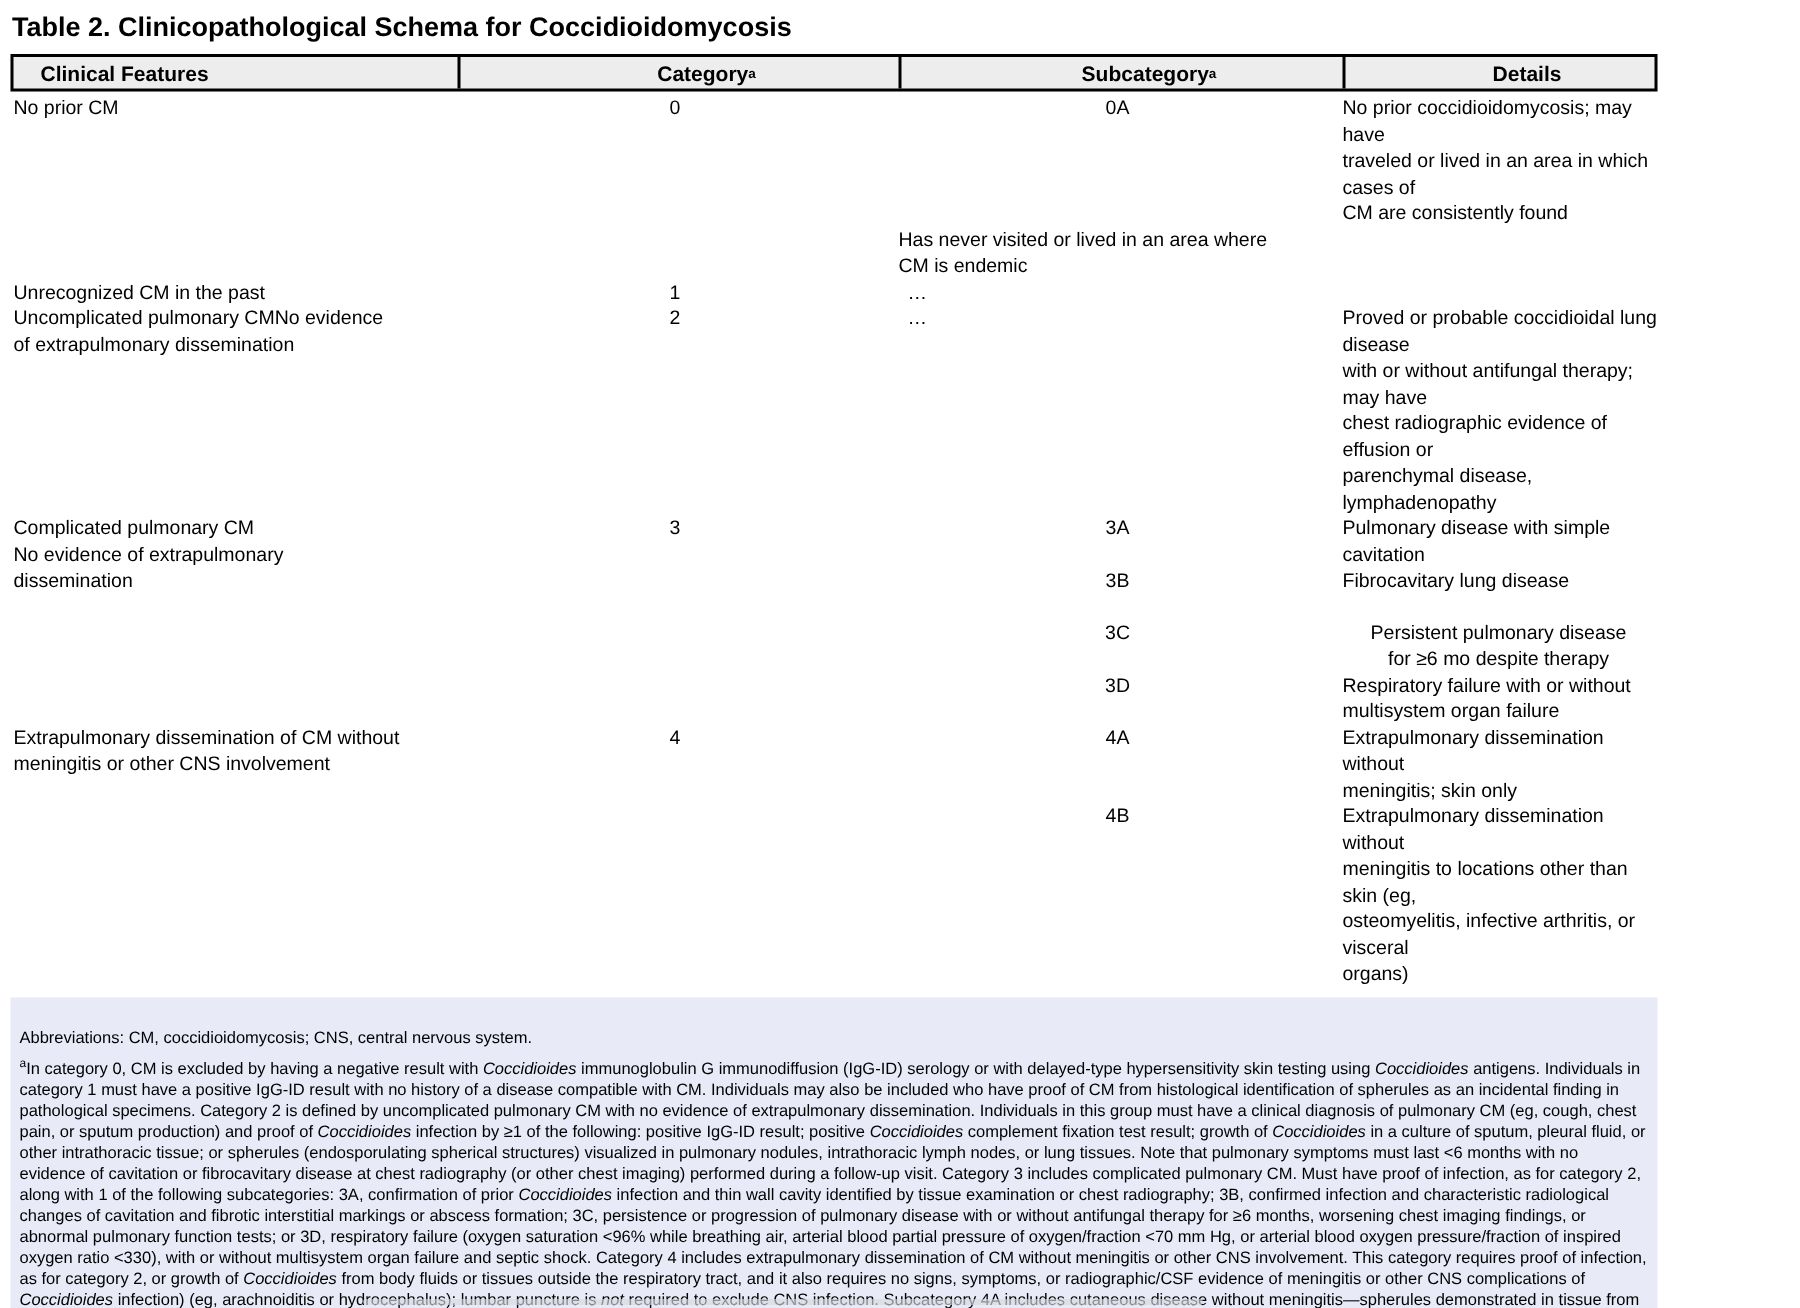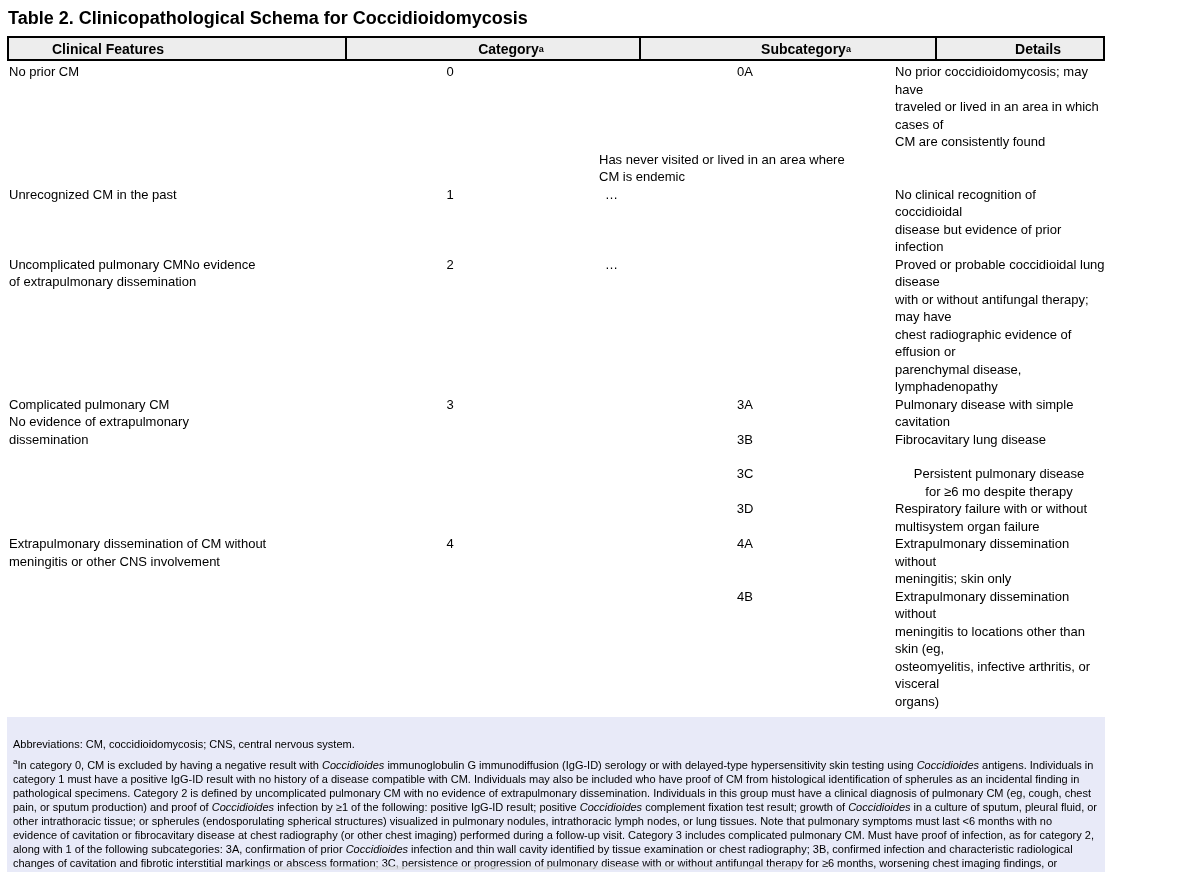--- a/index.html
+++ b/index.html
@@ -21,21 +21,21 @@
     display:flex; align-items:stretch; box-sizing:border-box;
     height:25px; background:#ededed; border:2px solid #000;
     font-weight:bold; font-size:14px;
   }
   .hcell {
     box-sizing:border-box; display:flex; align-items:center; justify-content:center;
     white-space:nowrap;
     padding-left:36px;
   }
   .hcell + .hcell { border-left:2px solid #000; }
-  .hc1 { width:296px; justify-content:flex-start; padding-left:3px;margin-left:40px; }
+  .hc1 { width:296px; justify-content:flex-start; padding-left:18px; }
   .hc2 { width:294px; }
   .hc3 { width:296px; }
   .hc4 { flex:1; }
   sup { font-size:9px; line-height:0; }
 
   #table-body { margin-top:2px; }
   .trow { display:flex; font-size:13px; line-height:17.5px; }
   .c1 { width:296px; box-sizing:border-box; padding-left:2px; white-space:pre-line; }
   .c2 { width:294px; text-align:center; }
   .c34 { flex:1; display:flex; flex-direction:column; }
@@ -90,22 +90,20 @@
 CM is endemic</div>
             </div>
           </div>
         </div>
         <div class="trow">
           <div class="c1">Unrecognized CM in the past</div>
           <div class="c2">1</div>
           <div class="c34">
             <div class="subrow">
               <div class="sc left">…</div>
-              <div class="sd">No clinical recognition of coccidioidal
-disease but evidence of prior infection</div>
             </div>
           </div>
         </div>
         <div class="trow">
           <div class="c1">Uncomplicated pulmonary CMNo evidence
 of extrapulmonary dissemination</div>
           <div class="c2">2</div>
           <div class="c34">
             <div class="subrow">
               <div class="sc left">…</div>

